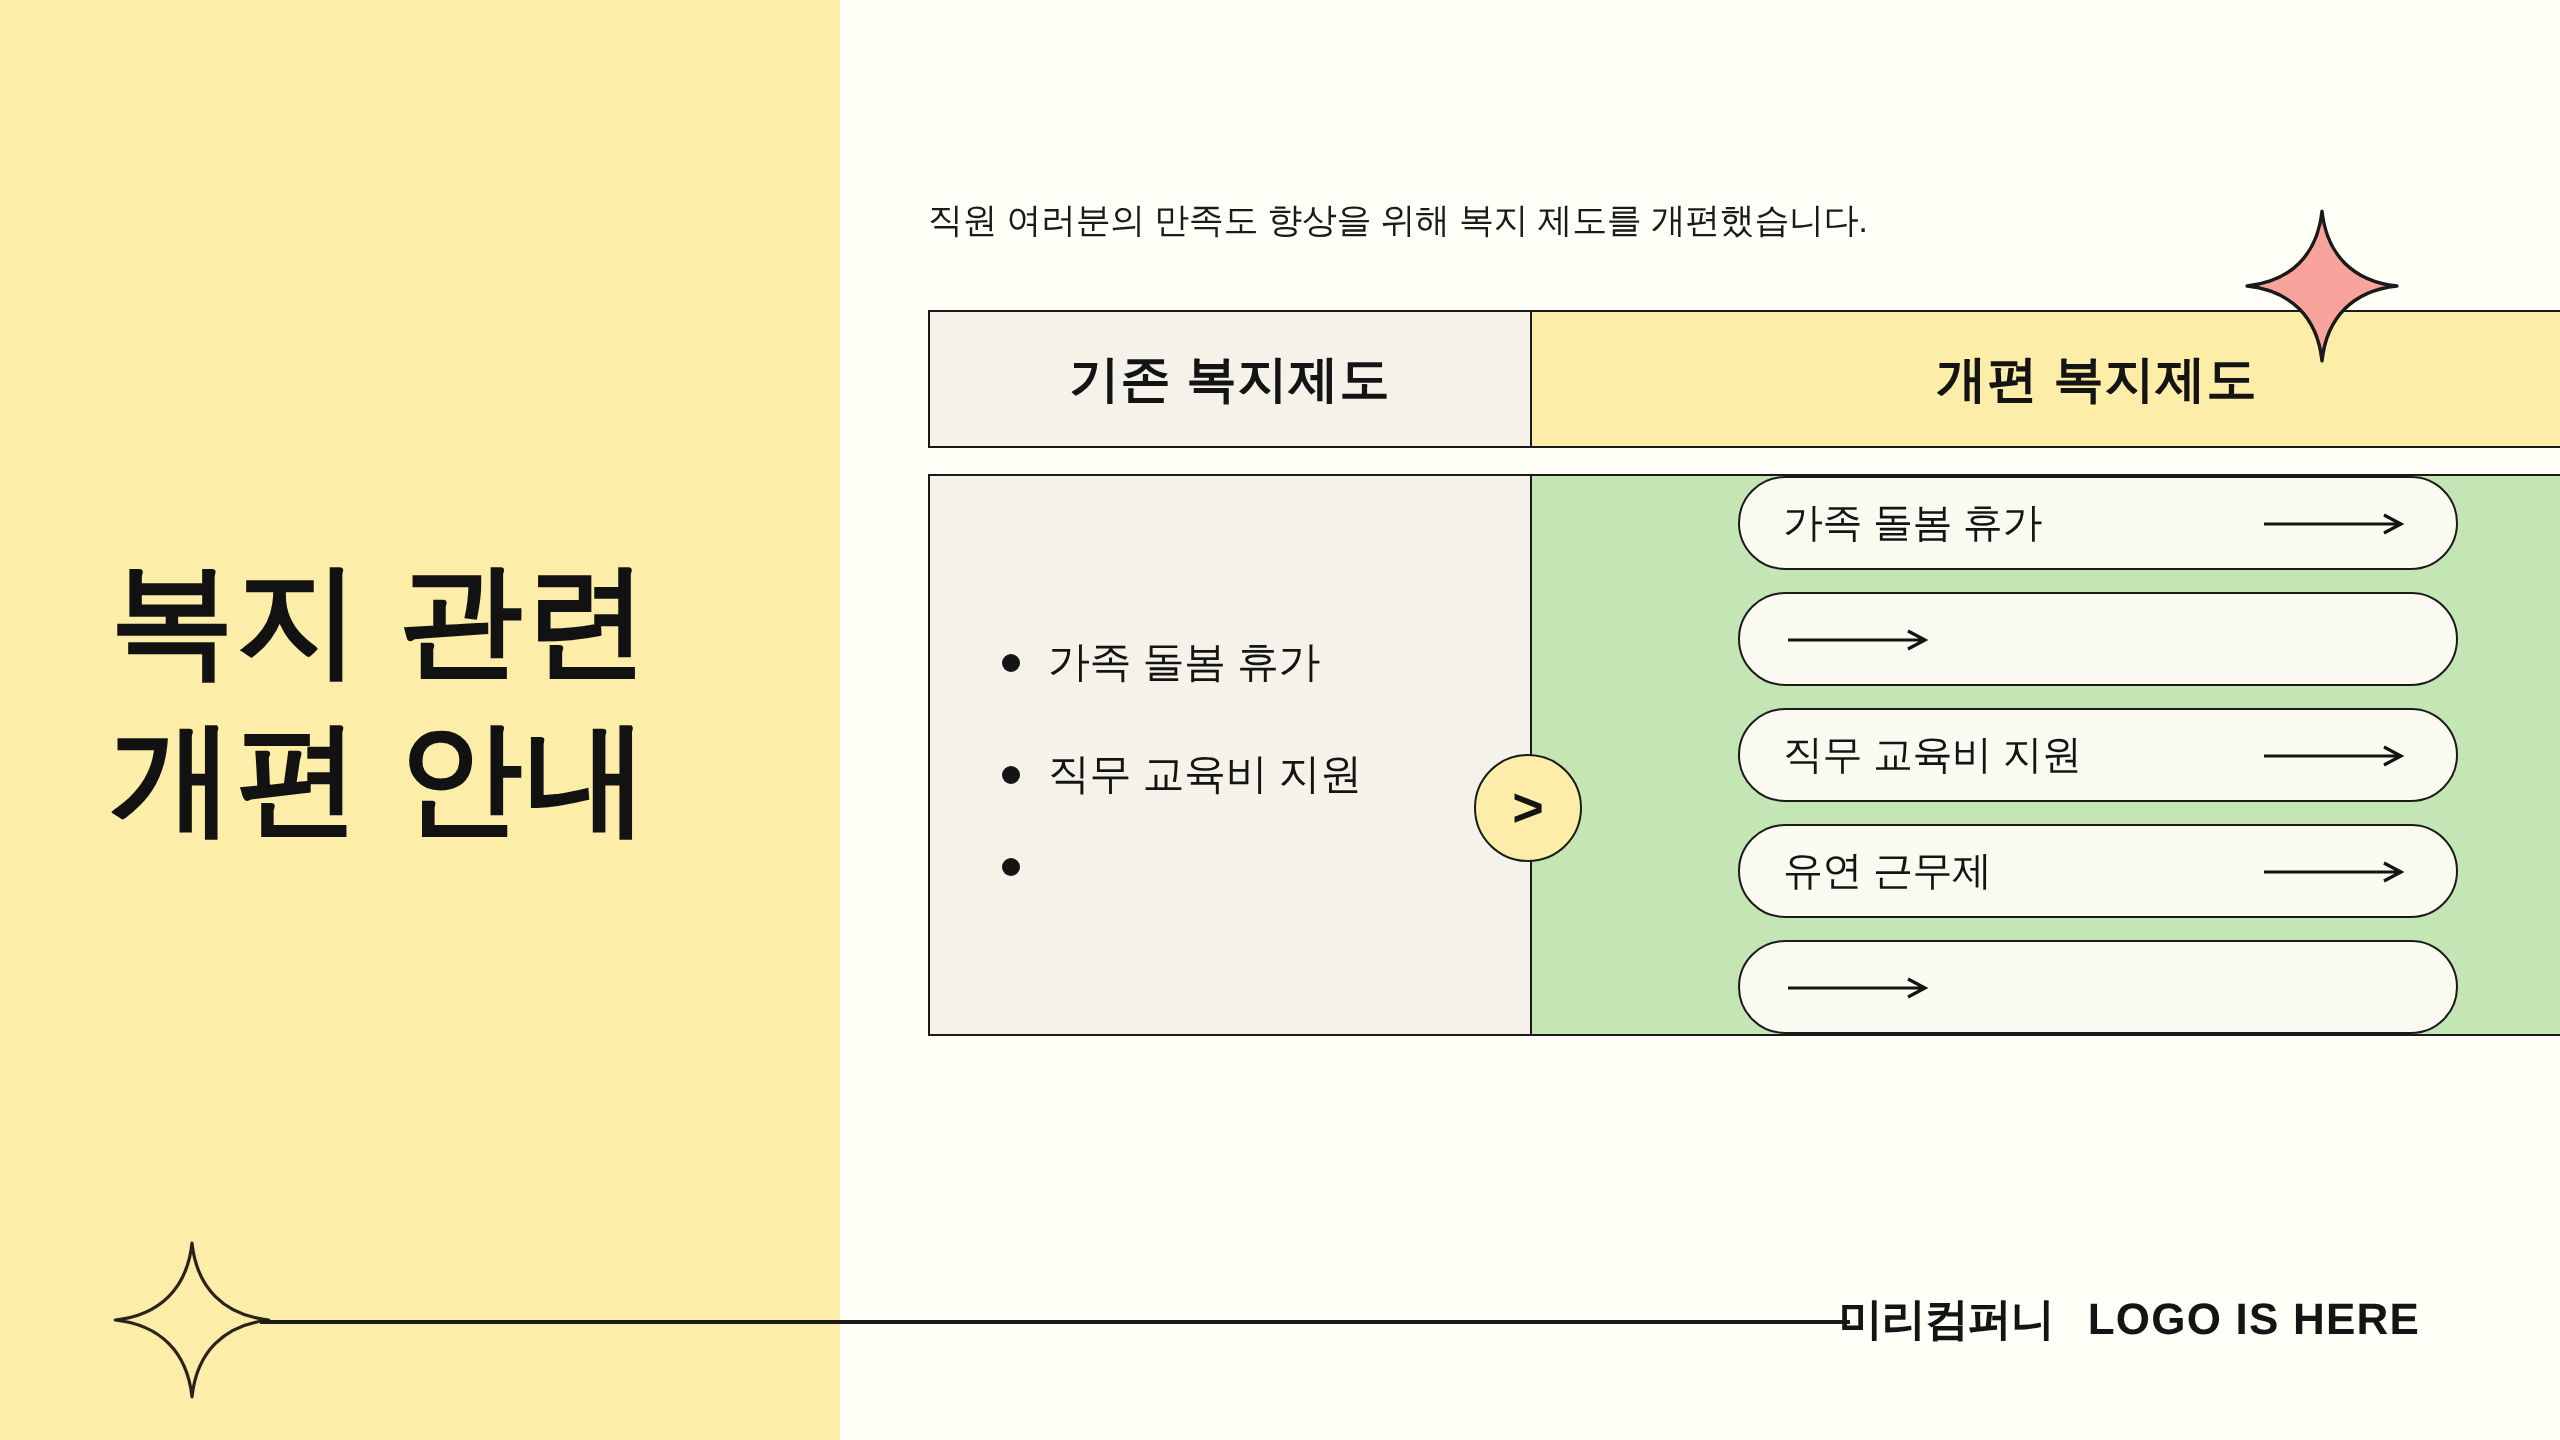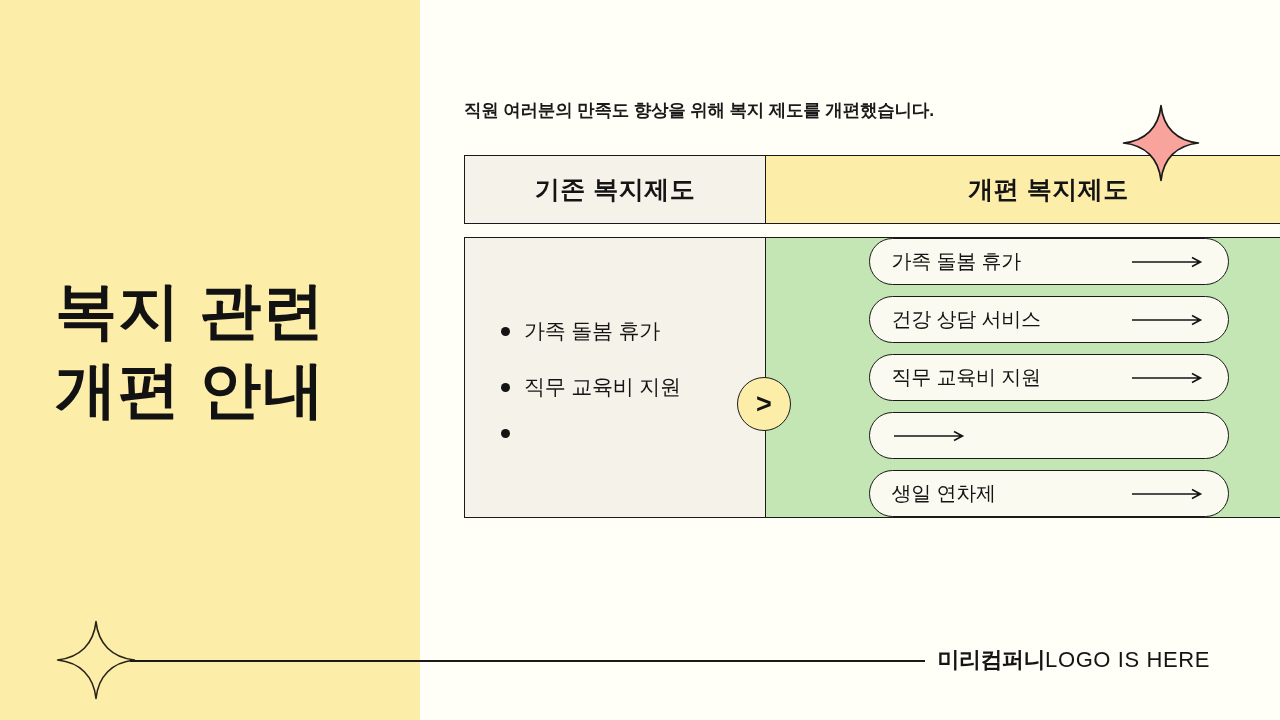--- a/index.html
+++ b/index.html
@@ -27,21 +27,21 @@
     position:absolute; left:55px; top:243px; width:360px;
     font-size:62px; line-height:1.28;
     font-weight:700; color:#121212; letter-spacing:1px;
     white-space:pre-line;
     margin-top:28px;
   }
 
   
   .subtitle{
     position:absolute; left:464px; top:98px;
-    font-size:17.5px; color:#1a1a1a; font-weight:700;
+    font-size:17.5px; color:#1a1a1a; font-weight:400;
     letter-spacing:-0.2px;
   }
 
   
   .table-wrap{ position:absolute; left:464px; top:155px; width:868px;border-radius:21px; }
 
   .thead{ display:flex; height:69px; border:1.6px solid #1a1a1a; }
   .th{
     display:flex; align-items:center; justify-content:center;
     font-size:25px; font-weight:600; color:#141414;
@@ -110,25 +110,25 @@
   }
   .sparkle-pink svg, .sparkle-outline svg{ display:block; width:100%; height:100%; }
 
   
   .footer-line{
     position:absolute; left:130px; top:660px;
     width:795px; height:1.6px; background:#1a1a1a;
   }
   .footer-logo{
     position:absolute; right:70px; top:645px;
-    display:flex; align-items:baseline; gap:0;
+    display:flex; align-items:baseline; gap:17px;
     font-size:22px; color:#141414;
   }
   .logo-ko{ font-weight:700; letter-spacing:-0.5px; }
-  .logo-en{ font-weight:400; letter-spacing:0.6px; }
+  .logo-en{ font-weight:700; letter-spacing:0.6px; }
 </style>
 </head>
 <body>
 
 <div id="slide">
 
   <div class="left-panel"></div>
   <div class="right-bg"></div>
 
   <div class="headline">복지 관련
@@ -164,47 +164,46 @@
         <div class="pill">
           <span class="pill-label">가족 돌봄 휴가</span>
           <span class="pill-arrow">
             <svg width="76" height="12" viewBox="0 0 76 12">
                 <path d="M2 6 H70 M62 1.5 L70.5 6 L62 10.5" fill="none" stroke="#141414" stroke-width="1.6"></path>
               </svg>
           </span>
         </div>
 
         <div class="pill">
-          <span class="pill-label">건강 상담 서비스</span>
           <span class="pill-arrow">
             <svg width="76" height="12" viewBox="0 0 76 12">
                 <path d="M2 6 H70 M62 1.5 L70.5 6 L62 10.5" fill="none" stroke="#141414" stroke-width="1.6"></path>
               </svg>
           </span>
         </div>
 
         <div class="pill">
           <span class="pill-label">직무 교육비 지원</span>
           <span class="pill-arrow">
             <svg width="76" height="12" viewBox="0 0 76 12">
                 <path d="M2 6 H70 M62 1.5 L70.5 6 L62 10.5" fill="none" stroke="#141414" stroke-width="1.6"></path>
               </svg>
           </span>
         </div>
 
         <div class="pill">
-          <span class="pill-arrow">
-            <svg width="76" height="12" viewBox="0 0 76 12">
-                <path d="M2 6 H70 M62 1.5 L70.5 6 L62 10.5" fill="none" stroke="#141414" stroke-width="1.6"></path>
-              </svg>
-          </span>
-        </div>
-
-        <div class="pill">
-          <span class="pill-label">생일 연차제</span>
+          <span class="pill-label">유연 근무제</span>
+          <span class="pill-arrow">
+            <svg width="76" height="12" viewBox="0 0 76 12">
+                <path d="M2 6 H70 M62 1.5 L70.5 6 L62 10.5" fill="none" stroke="#141414" stroke-width="1.6"></path>
+              </svg>
+          </span>
+        </div>
+
+        <div class="pill">
           <span class="pill-arrow">
             <svg width="76" height="12" viewBox="0 0 76 12">
                 <path d="M2 6 H70 M62 1.5 L70.5 6 L62 10.5" fill="none" stroke="#141414" stroke-width="1.6"></path>
               </svg>
           </span>
         </div>
 
       </div>
     </div>
   </div>

